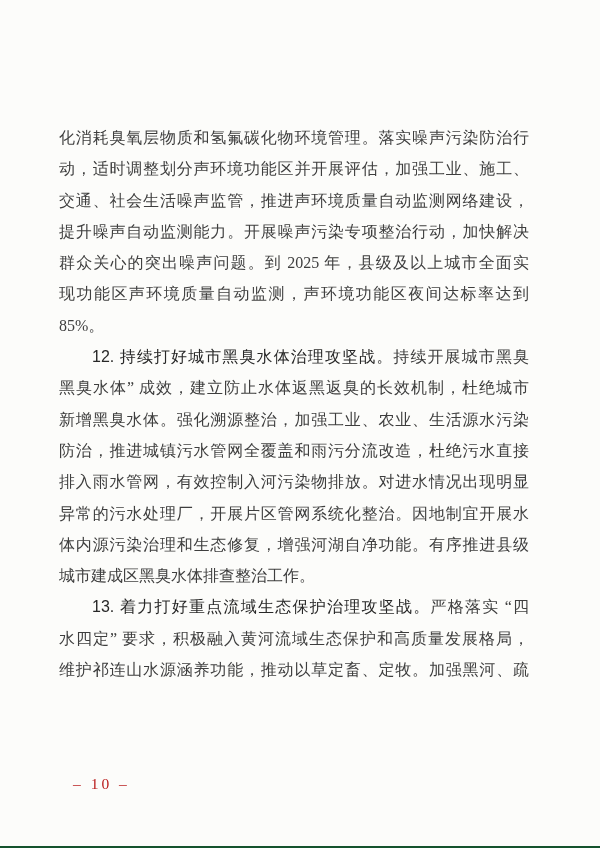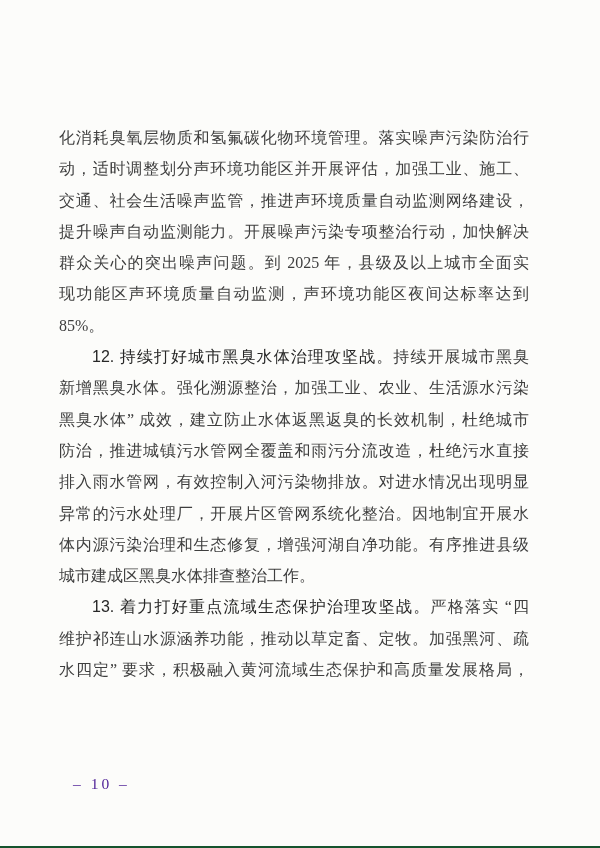--- a/index.html
+++ b/index.html
@@ -38,49 +38,49 @@
   }
   .b{
     font-weight:400;
     font-family:"Liberation Sans","DejaVu Sans",sans-serif;
     color:#272727;
   }
   .pagenum{
     position:absolute;
     left:73px;top:775px;
     font-size:15.5px;
-    color:#4c1d95;
+    color:#b91c1c;
     letter-spacing:3px;
     font-family:"Liberation Serif","DejaVu Serif",serif;
   }
 </style>
 </head>
 <body>
 
 <div class="page">
   <div class="textblock">
 
     <div class="line fill"><span>化消耗臭氧层物质和氢氟碳化物环境管理。落实噪声污染防治行</span></div>
     <div class="line fill"><span>动，适时调整划分声环境功能区并开展评估，加强工业、施工、</span></div>
     <div class="line fill"><span>交通、社会生活噪声监管，推进声环境质量自动监测网络建设，</span></div>
     <div class="line fill"><span>提升噪声自动监测能力。开展噪声污染专项整治行动，加快解决</span></div>
     <div class="line fill"><span>群众关心的突出噪声问题。到 2025 年，县级及以上城市全面实</span></div>
     <div class="line fill"><span>现功能区声环境质量自动监测，声环境功能区夜间达标率达到</span></div>
     <div class="line"><span>85%。</span></div>
 
 
     <div class="line indent fill"><span class="b">12. 持续打好城市黑臭水体治理攻坚战。</span><span>持续开展城市黑臭</span></div>
+    <div class="line fill"><span>黑臭水体” 成效，建立防止水体返黑返臭的长效机制，杜绝城市</span></div>
     <div class="line fill"><span>新增黑臭水体。强化溯源整治，加强工业、农业、生活源水污染</span></div>
-    <div class="line fill"><span>黑臭水体” 成效，建立防止水体返黑返臭的长效机制，杜绝城市</span></div>
     <div class="line fill"><span>防治，推进城镇污水管网全覆盖和雨污分流改造，杜绝污水直接</span></div>
     <div class="line fill"><span>排入雨水管网，有效控制入河污染物排放。对进水情况出现明显</span></div>
     <div class="line fill"><span>异常的污水处理厂，开展片区管网系统化整治。因地制宜开展水</span></div>
     <div class="line fill"><span>体内源污染治理和生态修复，增强河湖自净功能。有序推进县级</span></div>
     <div class="line"><span>城市建成区黑臭水体排查整治工作。</span></div>
 
     <div class="line indent fill"><span class="b">13. 着力打好重点流域生态保护治理攻坚战。</span><span>严格落实 “四</span></div>
+    <div class="line fill"><span>水四定” 要求，积极融入黄河流域生态保护和高质量发展格局，</span></div>
     <div class="line fill"><span>维护祁连山水源涵养功能，推动以草定畜、定牧。加强黑河、疏</span></div>
-    <div class="line fill"><span>水四定” 要求，积极融入黄河流域生态保护和高质量发展格局，</span></div>
 
   </div>
 
   <div class="pagenum">– 10 –</div>
 </div>
 
 </body></html>

